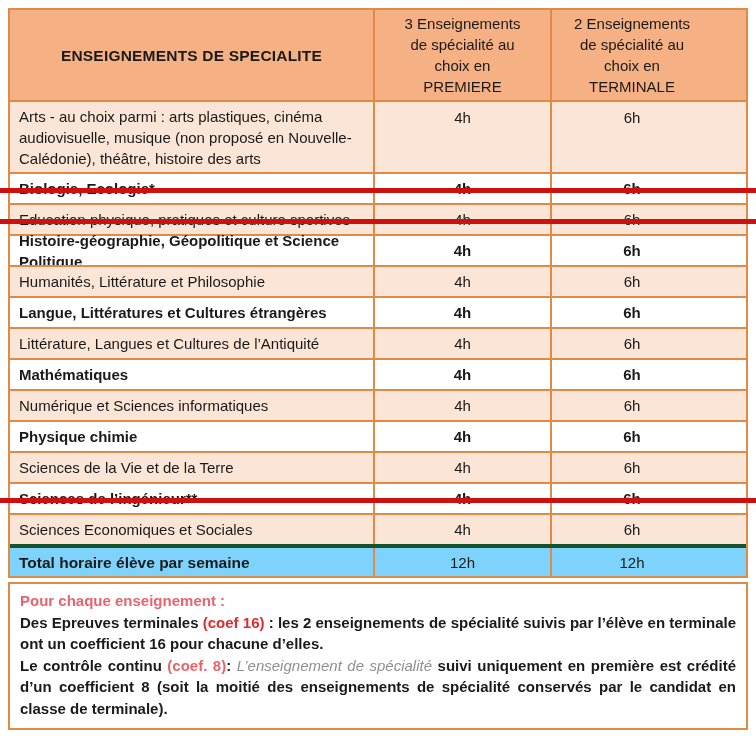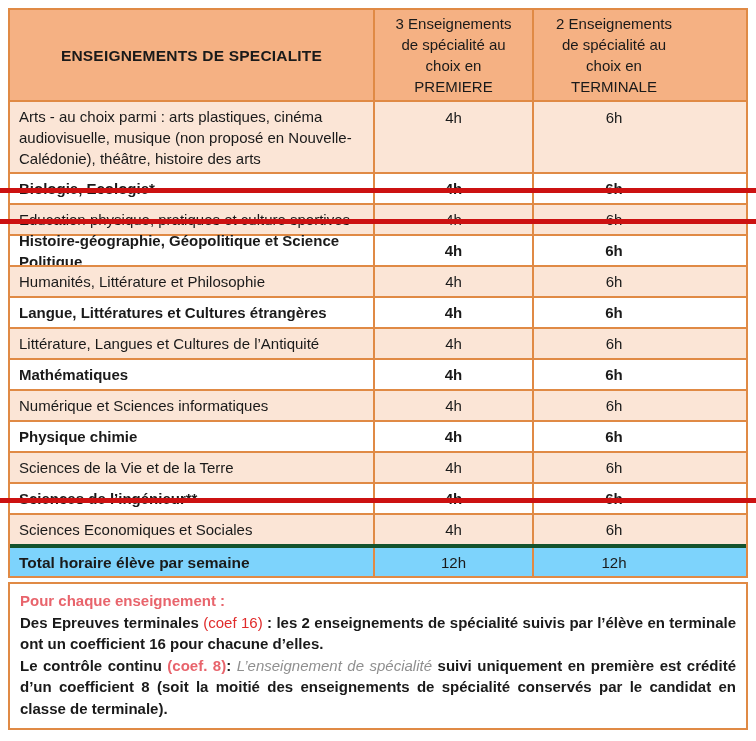--- a/index.html
+++ b/index.html
@@ -16,38 +16,38 @@
   .row.header{height:90px;background:#f5b183;}
   .row.total{height:32px;background:#7dd3fc;border-top:4px solid #14532d;}
   .row.body{height:31px;border-top:2px solid #e08a45;}
   .row.body.tall{height:72px;}
   .row.body.peach{background:#fbe5d6;}
   .row.body.white{background:#ffffff;font-weight:bold;}
 
   .cell{box-sizing:border-box;border-right:2px solid #e08a45;}
   .cell.last{border-right:none;}
   .subject{width:365px;display:flex;align-items:center;padding:0 9px;font-size:15px;line-height:21px;}
-  .hours{width:159px;display:flex;align-items:center;justify-content:center;font-size:15px;}
+  .hours{width:177px;display:flex;align-items:center;justify-content:center;font-size:15px;}
   .hours.last{width:160px;}
 
   .header .subject{justify-content:center;text-align:center;font-weight:bold;font-size:15.5px;letter-spacing:.2px;}
   .header .hours{white-space:pre-line;text-align:center;line-height:21px;font-size:15px;}
   .tall .subject{align-items:flex-start;padding-top:4px;}
   .tall .hours{align-items:flex-start;padding-top:7px;}
   .total .subject{font-weight:bold;font-size:15.5px;}
 
   .strike{position:absolute;left:-10px;width:756px;height:5px;background:#cc1111;top:14px;z-index:3;}
 
   
   .notes{width:740px;box-sizing:border-box;border:2px solid #e08a45;margin-top:4px;
          padding:6px 10px 9px 10px;background:#ffffff;}
   .note-line{margin:0;font-size:15px;line-height:21.5px;text-align:justify;}
   .note-line.first{text-align:left;}
   .seg-salmon{color:#e8646c;font-weight:bold;}
-  .seg-red{color:#e02b2b;font-weight:normal;}
+  .seg-red{color:#e02b2b;font-weight:bold;}
   .seg-bold{color:#1a1a1a;font-weight:bold;}
   .seg-gray{color:#8f8f8f;font-weight:normal;font-style:italic;}
 </style>
 </head>
 <body>
 
 <div class="page">
 
   <div class="spec-table">
 

